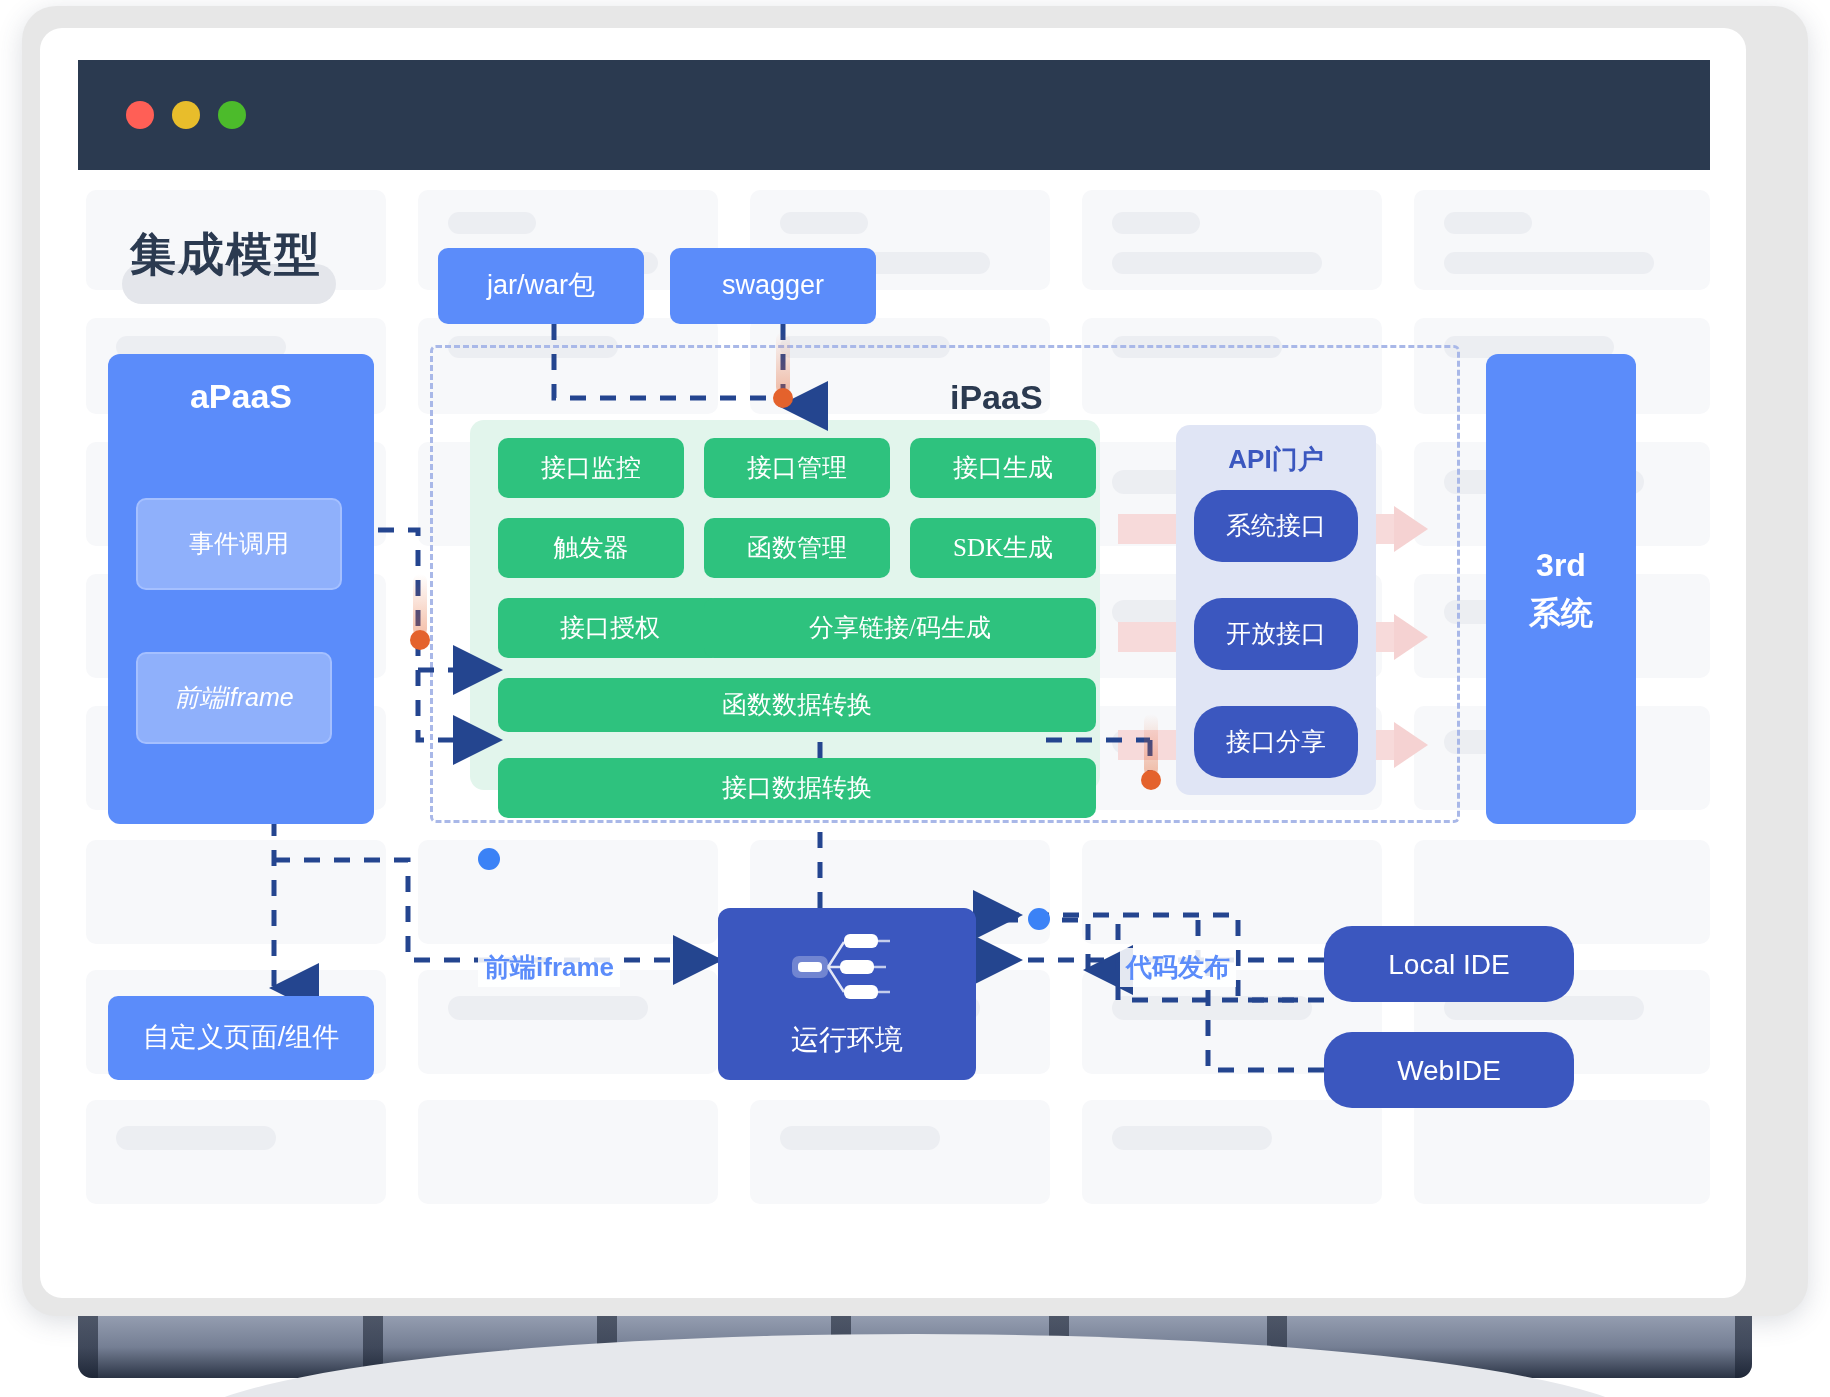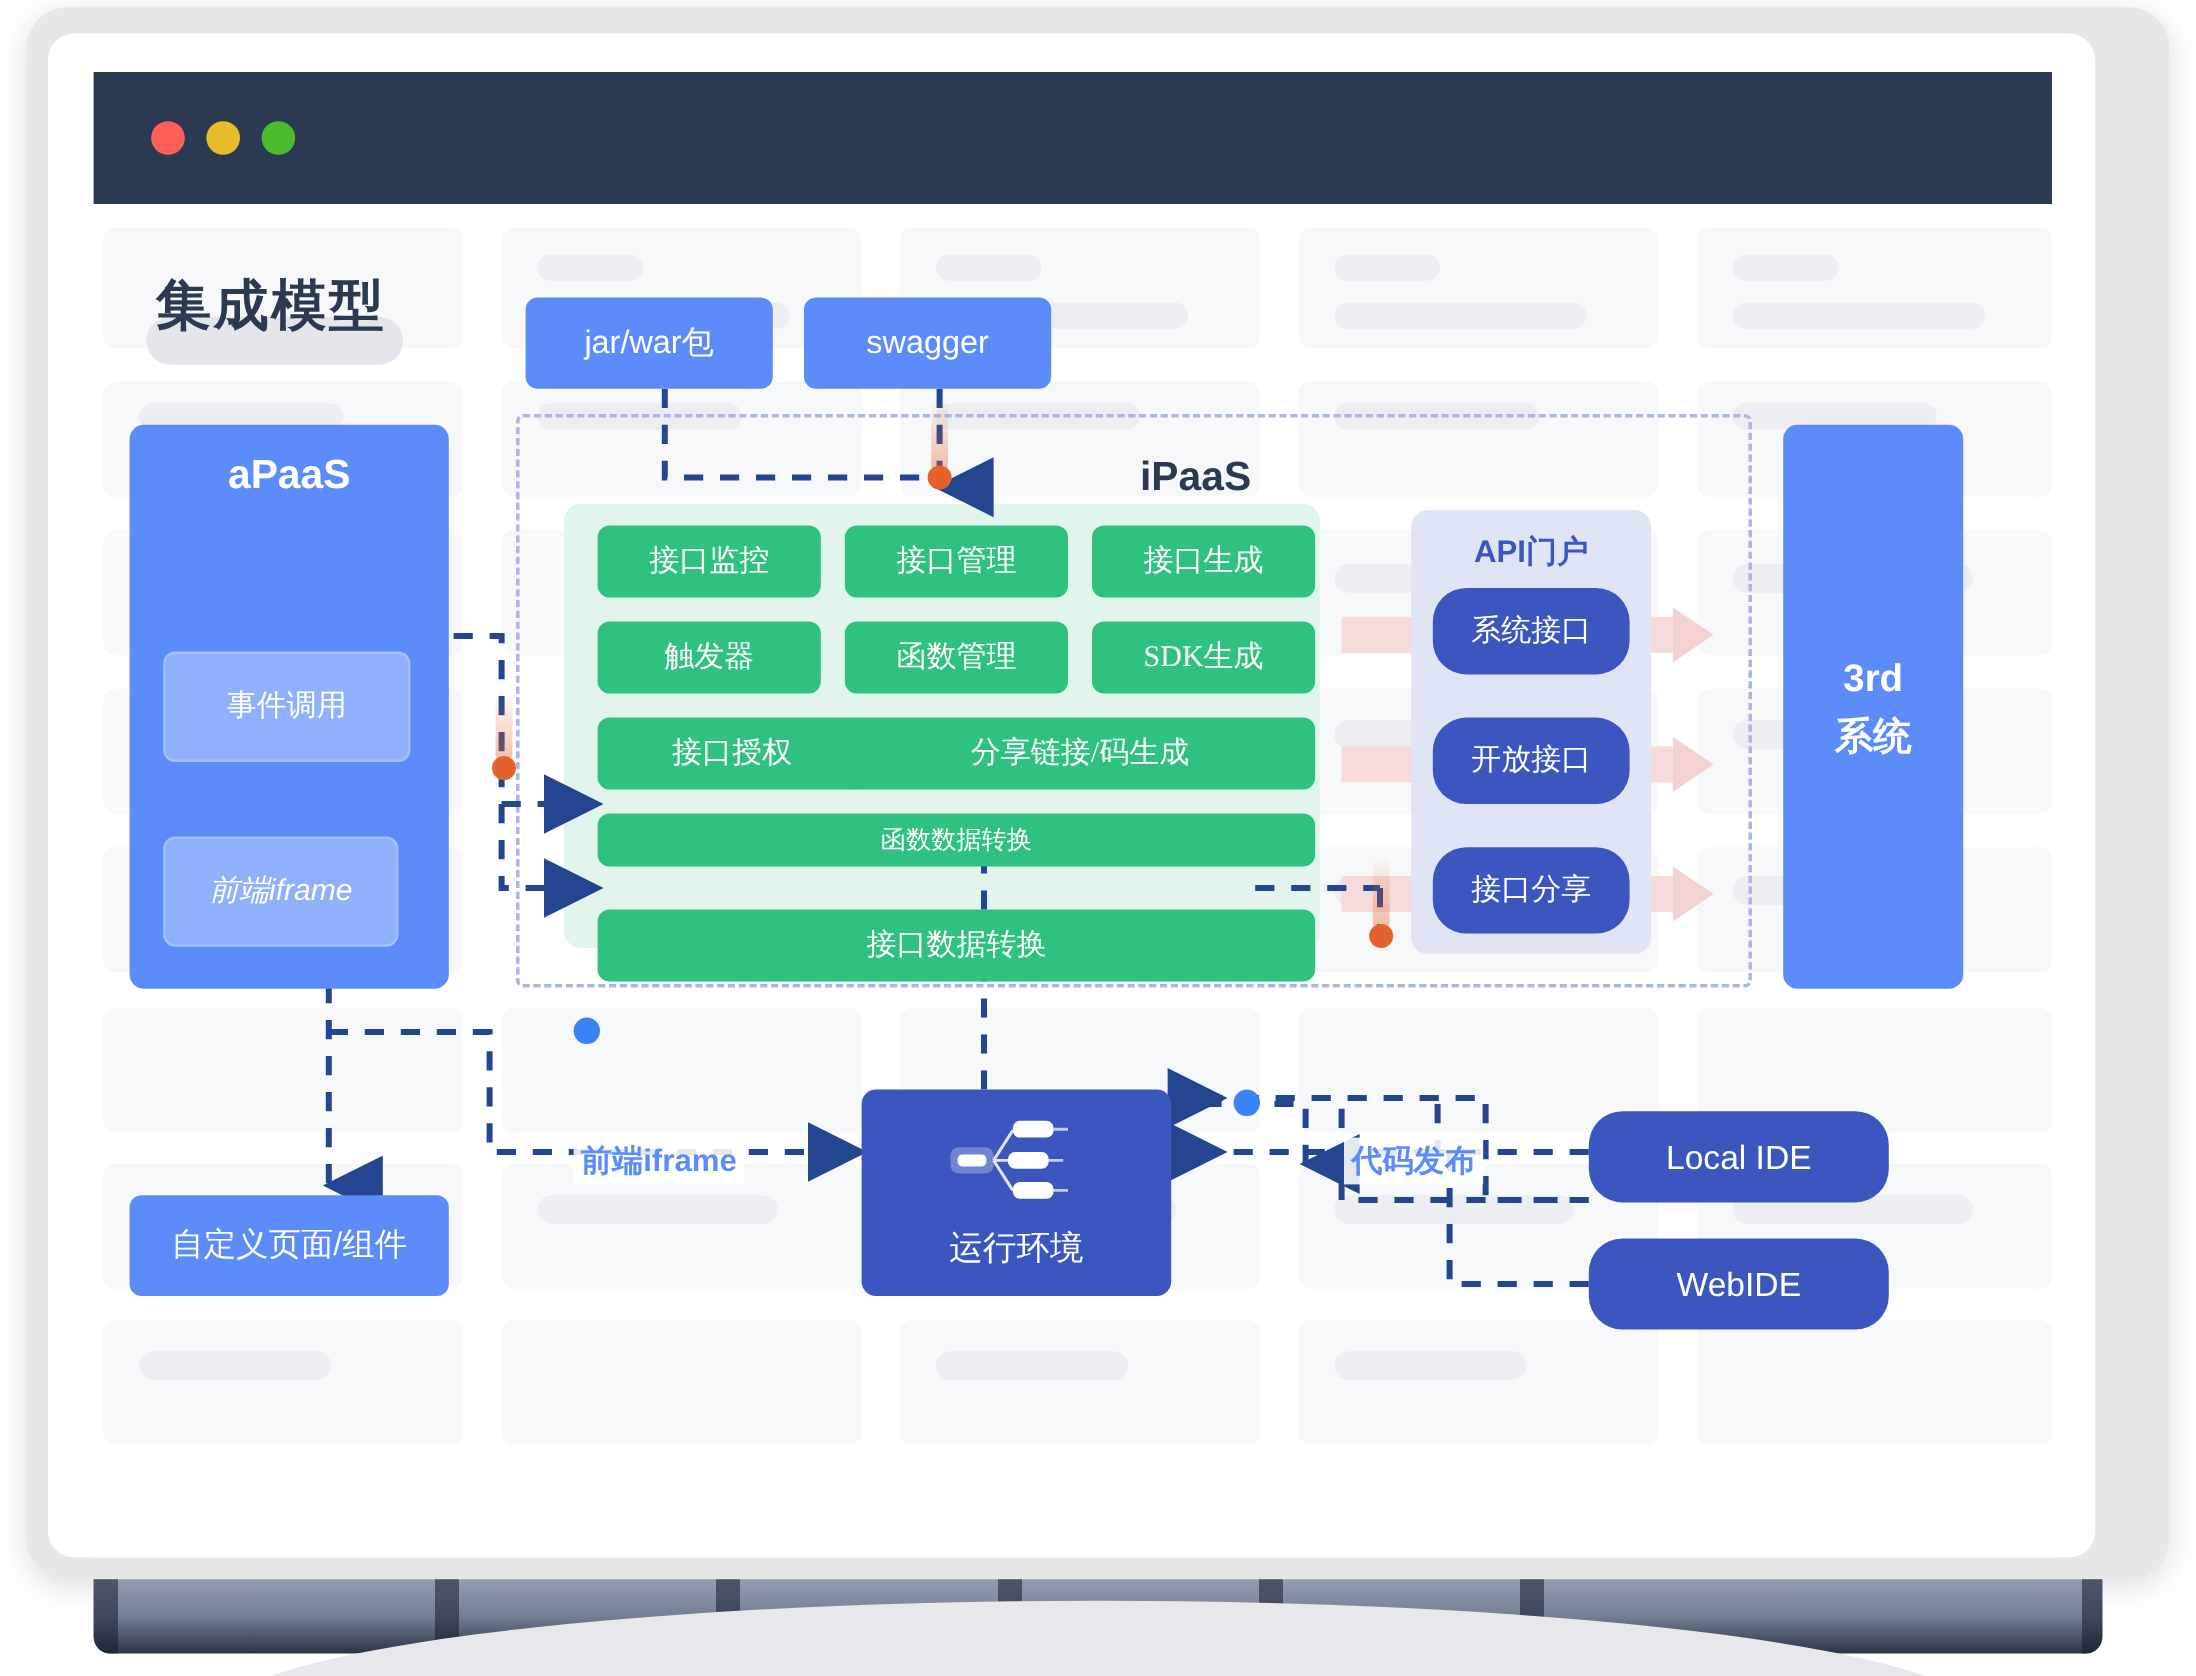--- a/index.html
+++ b/index.html
@@ -71,21 +71,21 @@
     position:absolute; left:44px; top:94px; width:214px; height:40px;
     background:#e4e6eb; border-radius:20px; z-index:18;
   }
 
   
   .box{ position:absolute; display:flex; align-items:center; justify-content:center;
         text-align:center; color:#fff; border-radius:10px; z-index:25; line-height:1.25; }
   .blue{ background:#5b8cfa; }
   .dblue{ background:#3b57bf;border-radius:28px; }
   .green-b{ background:#2ec27e;font-family:Liberation Serif, serif; }
-  .lightblue{ background:#8fb0fb; border:2px solid #a5c0ff;margin-top:45px; }
+  .lightblue{ background:#8fb0fb; border:2px solid #a5c0ff; }
 
   
   .ipaas-region{
     position:absolute; left:352px; top:175px; width:1030px; height:478px;
     border:3px dashed #a9b8e8; border-radius:6px; z-index:5;
   }
   .ipaas-label{
     position:absolute; left:872px; top:208px; font-size:34px; font-weight:bold;
     color:#2b3a50; z-index:24;
   }
@@ -302,21 +302,21 @@
     <div class="box green-b" style="left:626px; top:268px; width:186px; height:60px; font-size:25px;text-align:center;">接口管理</div>
     <div class="box green-b" style="left:832px; top:268px; width:186px; height:60px; font-size:25px;">接口生成</div>
 
     <div class="box green-b" style="left:420px; top:348px; width:186px; height:60px; font-size:25px;">触发器</div>
     <div class="box green-b" style="left:626px; top:348px; width:186px; height:60px; font-size:25px;">函数管理</div>
     <div class="box green-b" style="left:832px; top:348px; width:186px; height:60px; font-size:25px;">SDK生成</div>
 
     <div class="box green-b" style="left:420px; top:428px; width:224px; height:60px; font-size:25px;">接口授权</div>
     <div class="box green-b" style="left:626px; top:428px; width:392px; height:60px; font-size:25px;">分享链接/码生成</div>
 
-    <div class="box green-b" style="left:420px; top:508px; width:598px; height:44px; font-size:21px;">函数数据转换</div>
+    <div class="box green-b" style="left:420px; top:508px; width:598px; height:54px; font-size:25px;">函数数据转换</div>
     <div class="box green-b" style="left:420px; top:588px; width:598px; height:60px; font-size:25px;">接口数据转换</div>
 
     <div class="box dblue" style="left:1116px; top:320px; width:164px; height:72px; font-size:25px;">系统接口</div>
     <div class="box dblue" style="left:1116px; top:428px; width:164px; height:72px; font-size:25px;">开放接口</div>
     <div class="box dblue" style="left:1116px; top:536px; width:164px; height:72px; font-size:25px;">接口分享</div>
 
     <div class="box blue" style="left:1408px; top:184px; width:150px; height:470px; border-radius:12px; flex-direction:column; font-size:32px; font-weight:bold;">
       <span>3rd</span>
       <span style="margin-top:8px;">系统</span>
     </div>

